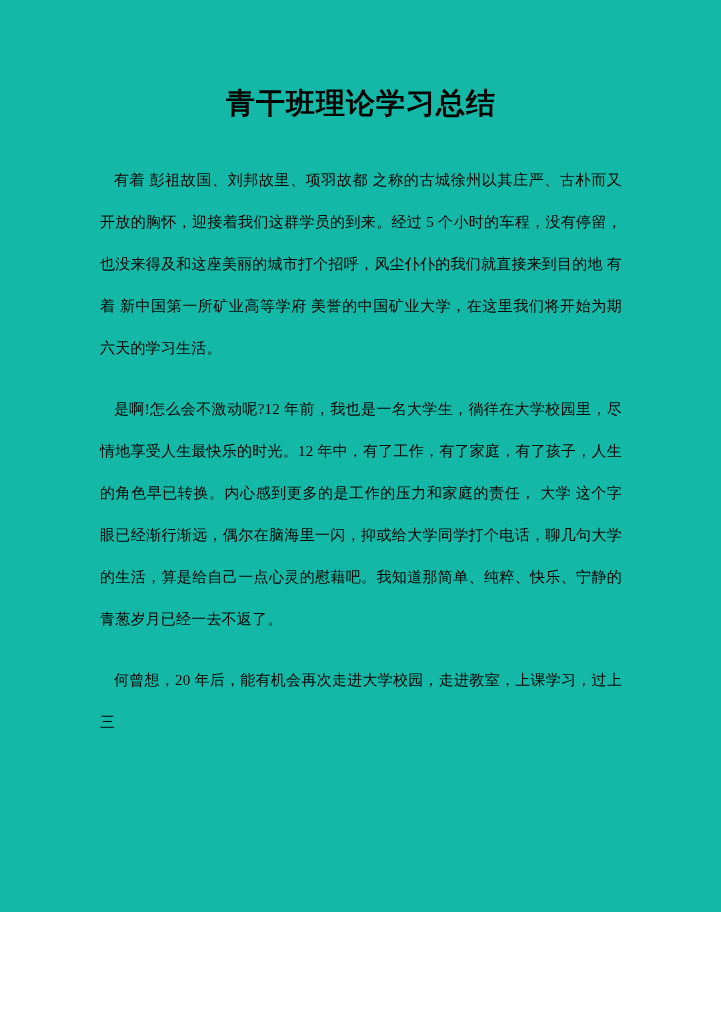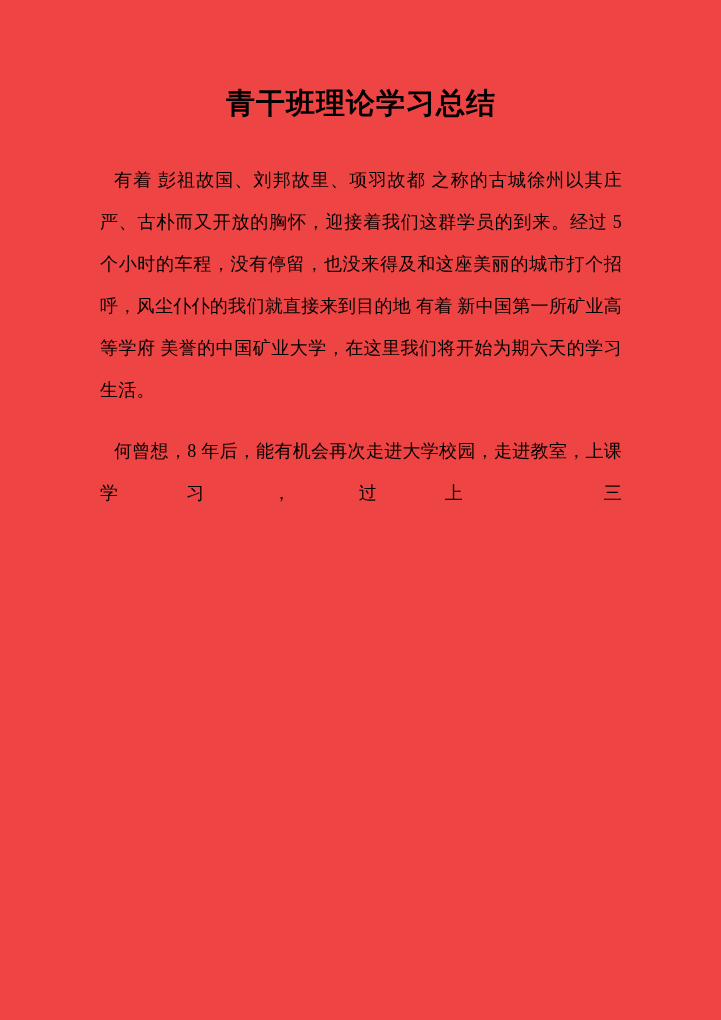--- a/index.html
+++ b/index.html
@@ -3,53 +3,54 @@
 <meta charset="utf-8">
 <style>
   html, body {
     margin: 0;
     padding: 0;
     background: #ffffff;
   }
   .page {
     position: relative;
     width: 721px;
-    height: 1020px;
-    background: #ef4444;
+    height: 912px;
+    background: #14b8a6;
     box-sizing: border-box;
     padding: 83px 99px 0 100px;
     overflow: hidden;
     font-family: "Liberation Serif", "DejaVu Serif", serif;
     color: #000000;
   }
   .doc-title {
     margin: 0 0 36px 0;
     font-size: 29px;
     font-weight: bold;
     line-height: 40px;
     text-align: center;
     letter-spacing: 1px;
   }
   .doc-para {
     margin: 0 0 19px 0;
-    font-size: 18px;
+    font-size: 15px;
     line-height: 42px;
     text-align: justify;
     text-indent: 14px;
     letter-spacing: 0.2px;
   }
   .doc-para--continued {
     
     text-align-last: justify;
   }
 </style>
 </head>
 <body>
 
 <div class="page">
   <h1 class="doc-title">青干班理论学习总结</h1>
 
   <p class="doc-para">有着 彭祖故国、刘邦故里、项羽故都 之称的古城徐州以其庄严、古朴而又开放的胸怀，迎接着我们这群学员的到来。经过 5 个小时的车程，没有停留，也没来得及和这座美丽的城市打个招呼，风尘仆仆的我们就直接来到目的地 有着 新中国第一所矿业高等学府 美誉的中国矿业大学，在这里我们将开始为期六天的学习生活。</p>
 
 
+  <p class="doc-para">是啊!怎么会不激动呢?12 年前，我也是一名大学生，徜徉在大学校园里，尽情地享受人生最快乐的时光。12 年中，有了工作，有了家庭，有了孩子，人生的角色早已转换。内心感到更多的是工作的压力和家庭的责任， 大学 这个字眼已经渐行渐远，偶尔在脑海里一闪，抑或给大学同学打个电话，聊几句大学的生活，算是给自己一点心灵的慰藉吧。我知道那简单、纯粹、快乐、宁静的青葱岁月已经一去不返了。</p>
 
-  <p class="doc-para doc-para--continued">何曾想，8 年后，能有机会再次走进大学校园，走进教室，上课学习，过上 三</p>
+  <p class="doc-para doc-para--continued">何曾想，20 年后，能有机会再次走进大学校园，走进教室，上课学习，过上 三</p>
 </div>
 
 </body></html>

